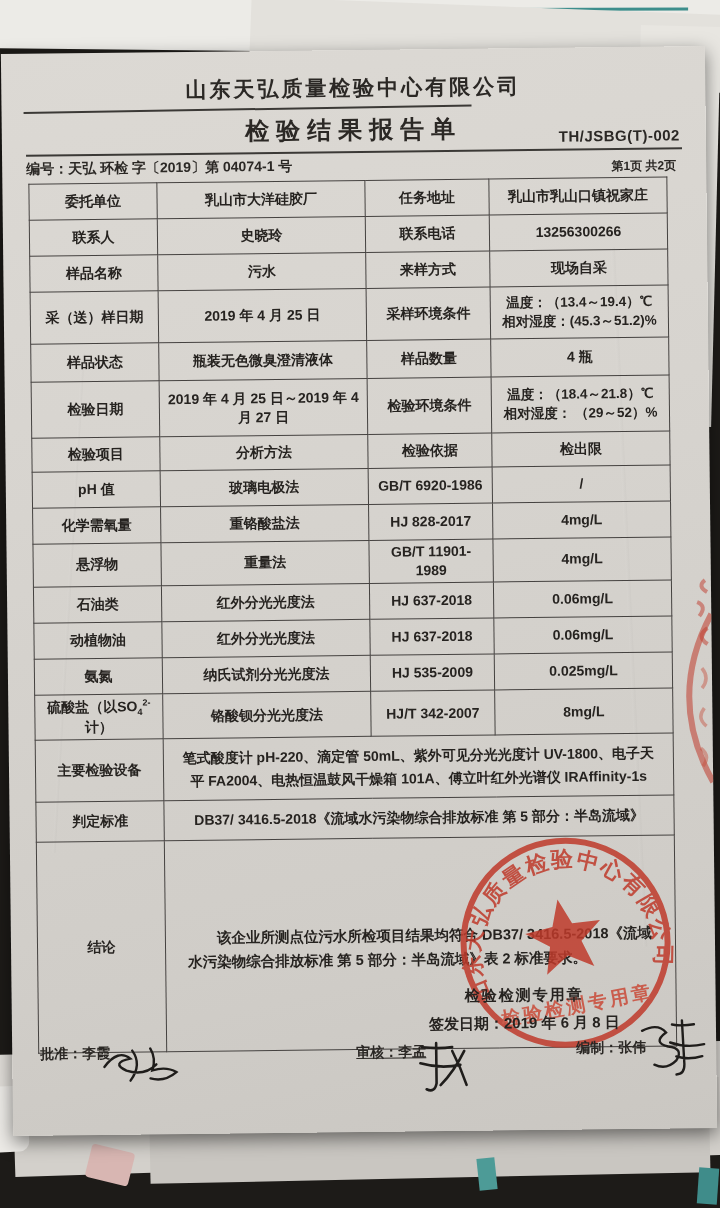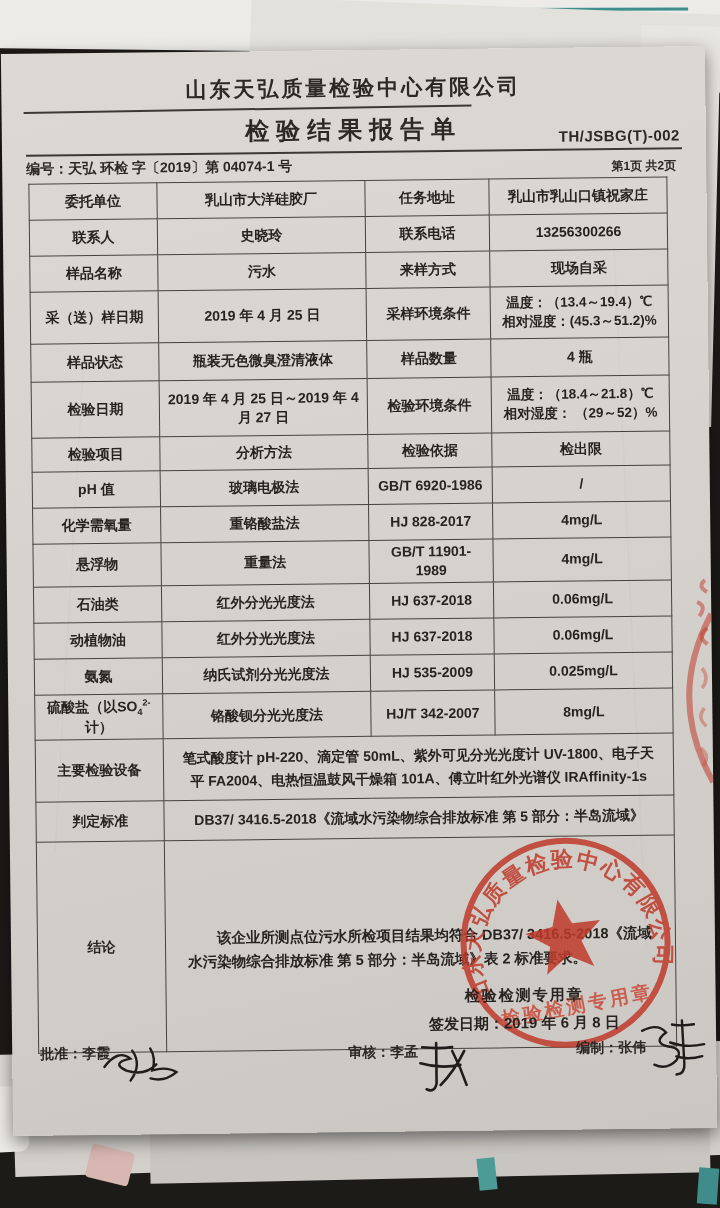--- a/index.html
+++ b/index.html
@@ -60,21 +60,21 @@
   .concl-cell{position:relative;vertical-align:top;}
   .concl-text{margin:10px 12px 0 16px;text-indent:2em;text-align:left;font-size:14.5px;font-weight:600;line-height:1.65;}
   .seal-label{position:absolute;left:298px;top:148px;font-size:15px;font-weight:700;letter-spacing:2px;}
   .issue-date{position:absolute;left:262px;top:176px;font-size:15px;font-weight:700;}
 
   .stamp{position:absolute;left:288px;top:-4px;width:225px;height:225px;transform:rotate(-10deg);opacity:0.85;}
   .edge-stamp{position:absolute;right:-2px;top:522px;width:32px;height:250px;}
 
   .footer-row{position:absolute;top:992px;left:24px;width:652px;font-size:14px;font-weight:700;}
   .footer-approve{position:absolute;left:4px;top:0;text-align:right;}
-  .footer-review{position:absolute;left:312px;top:2px;}
+  .footer-review{position:absolute;left:320px;top:2px;text-decoration:underline;}
   .footer-prepare{position:absolute;left:540px;top:0;text-align:center;}
   .sig{position:absolute;}
   .sig1{left:62px;top:-8px;}
   .sig2{left:372px;top:-4px;}
   .sig3{left:596px;top:-22px;}
 </style>
 </head>
 <body>
 
 <div class="bgpaper paper-top-1">

